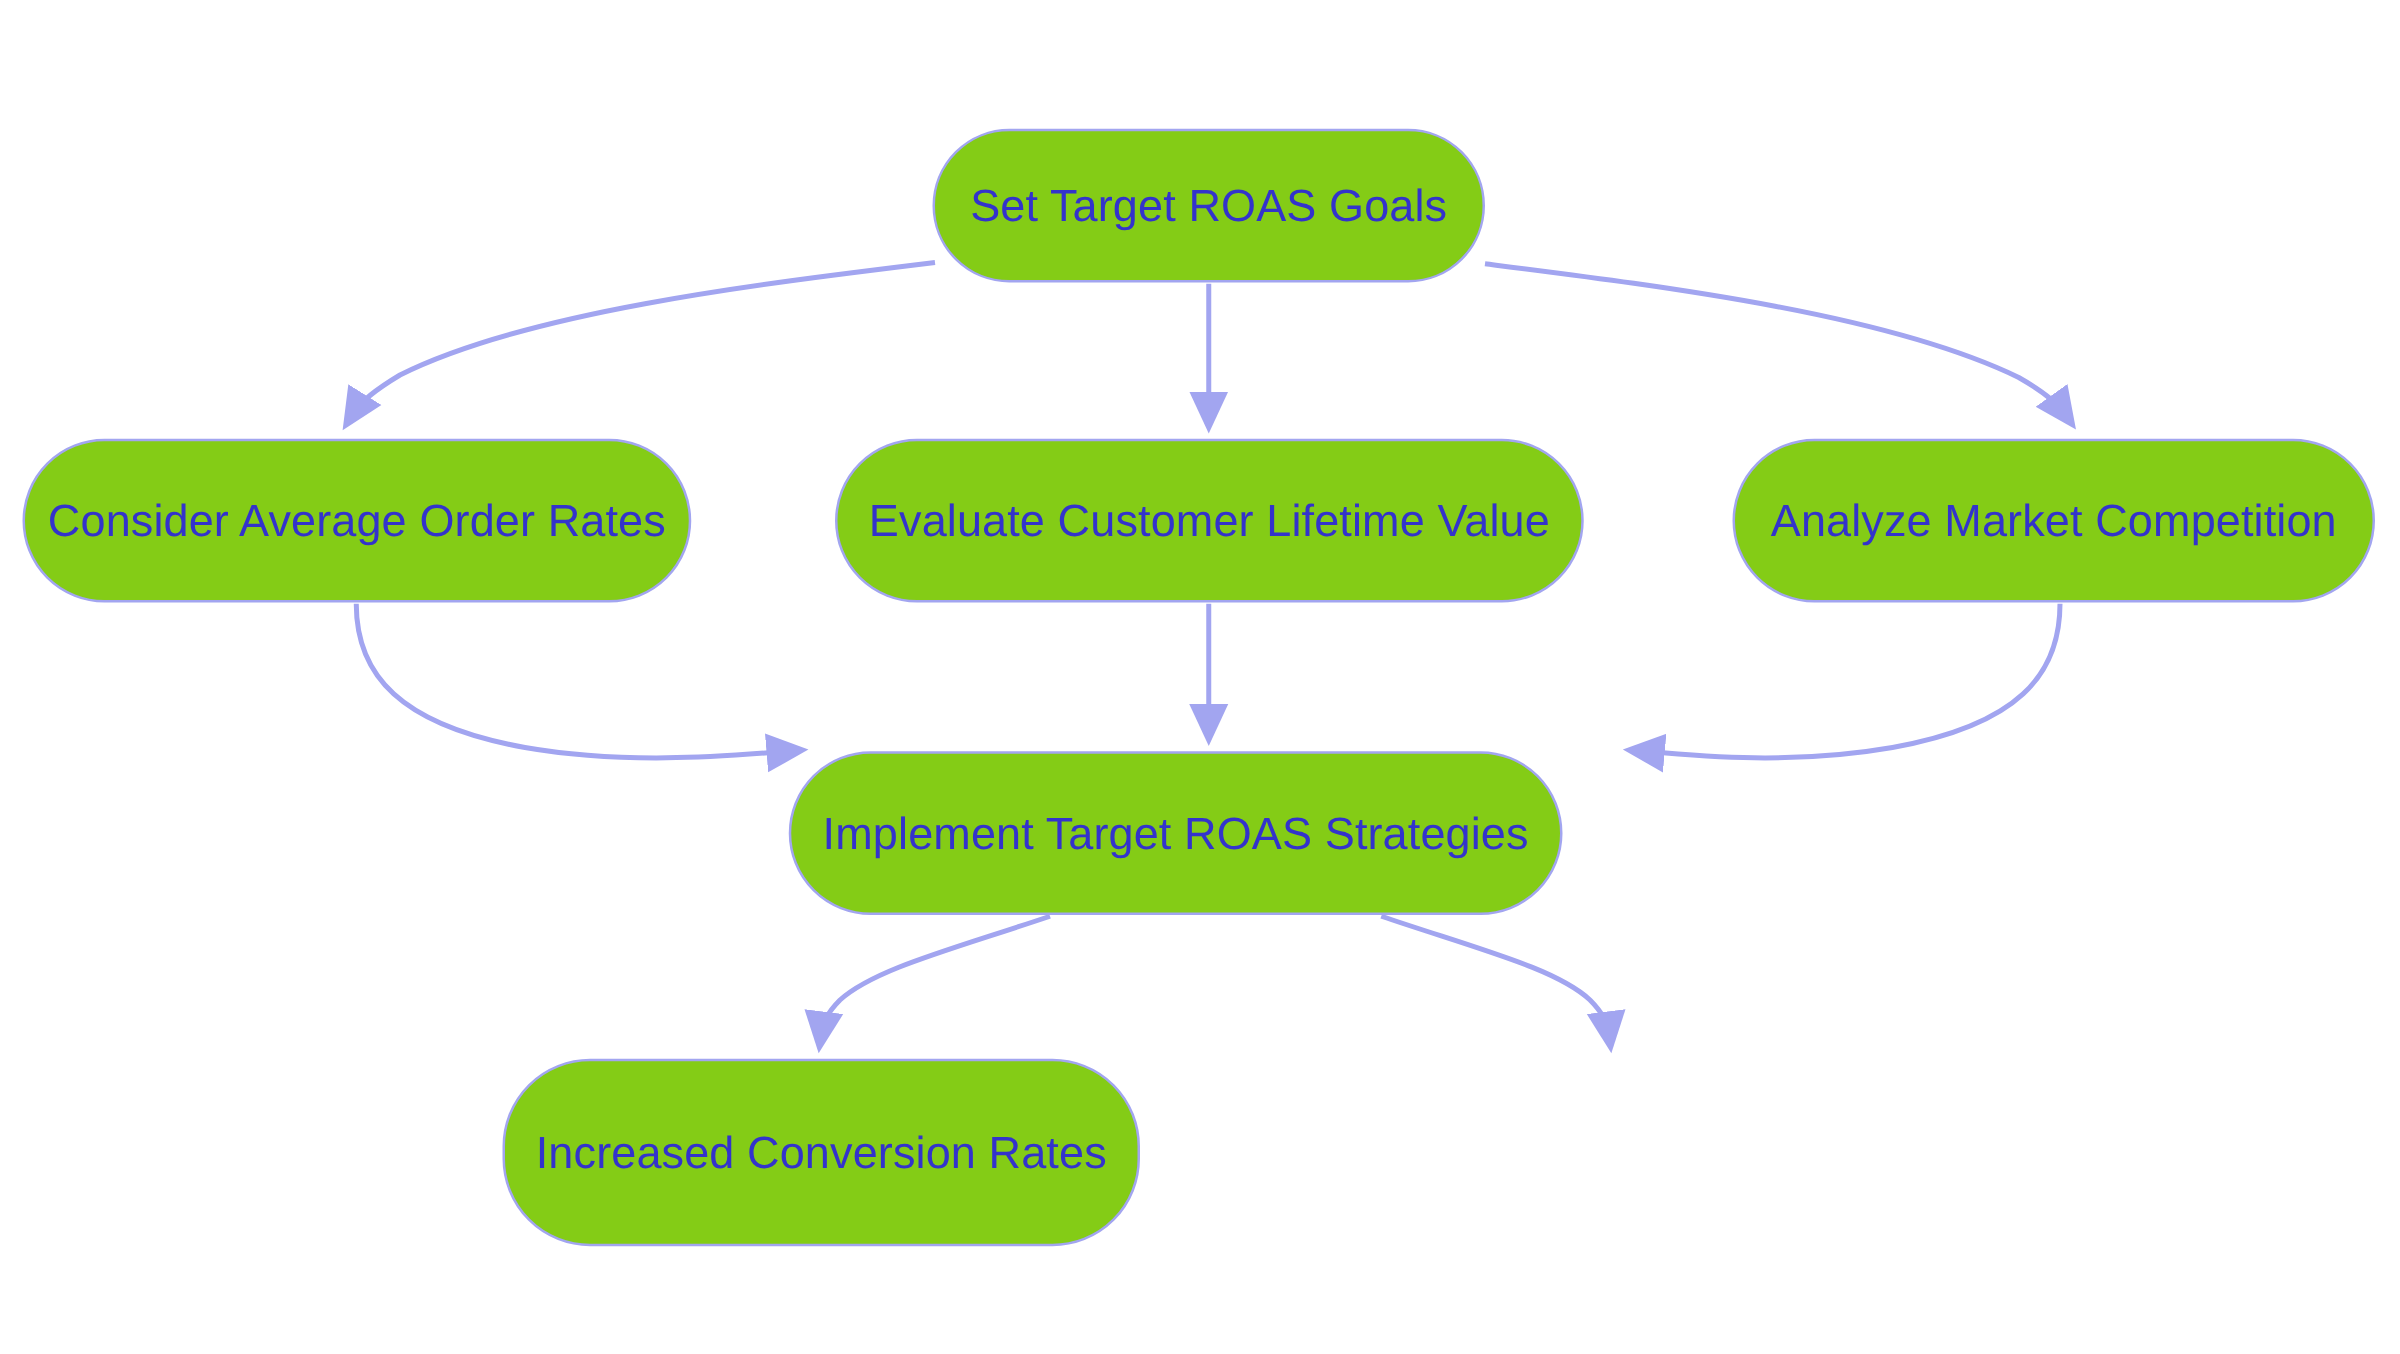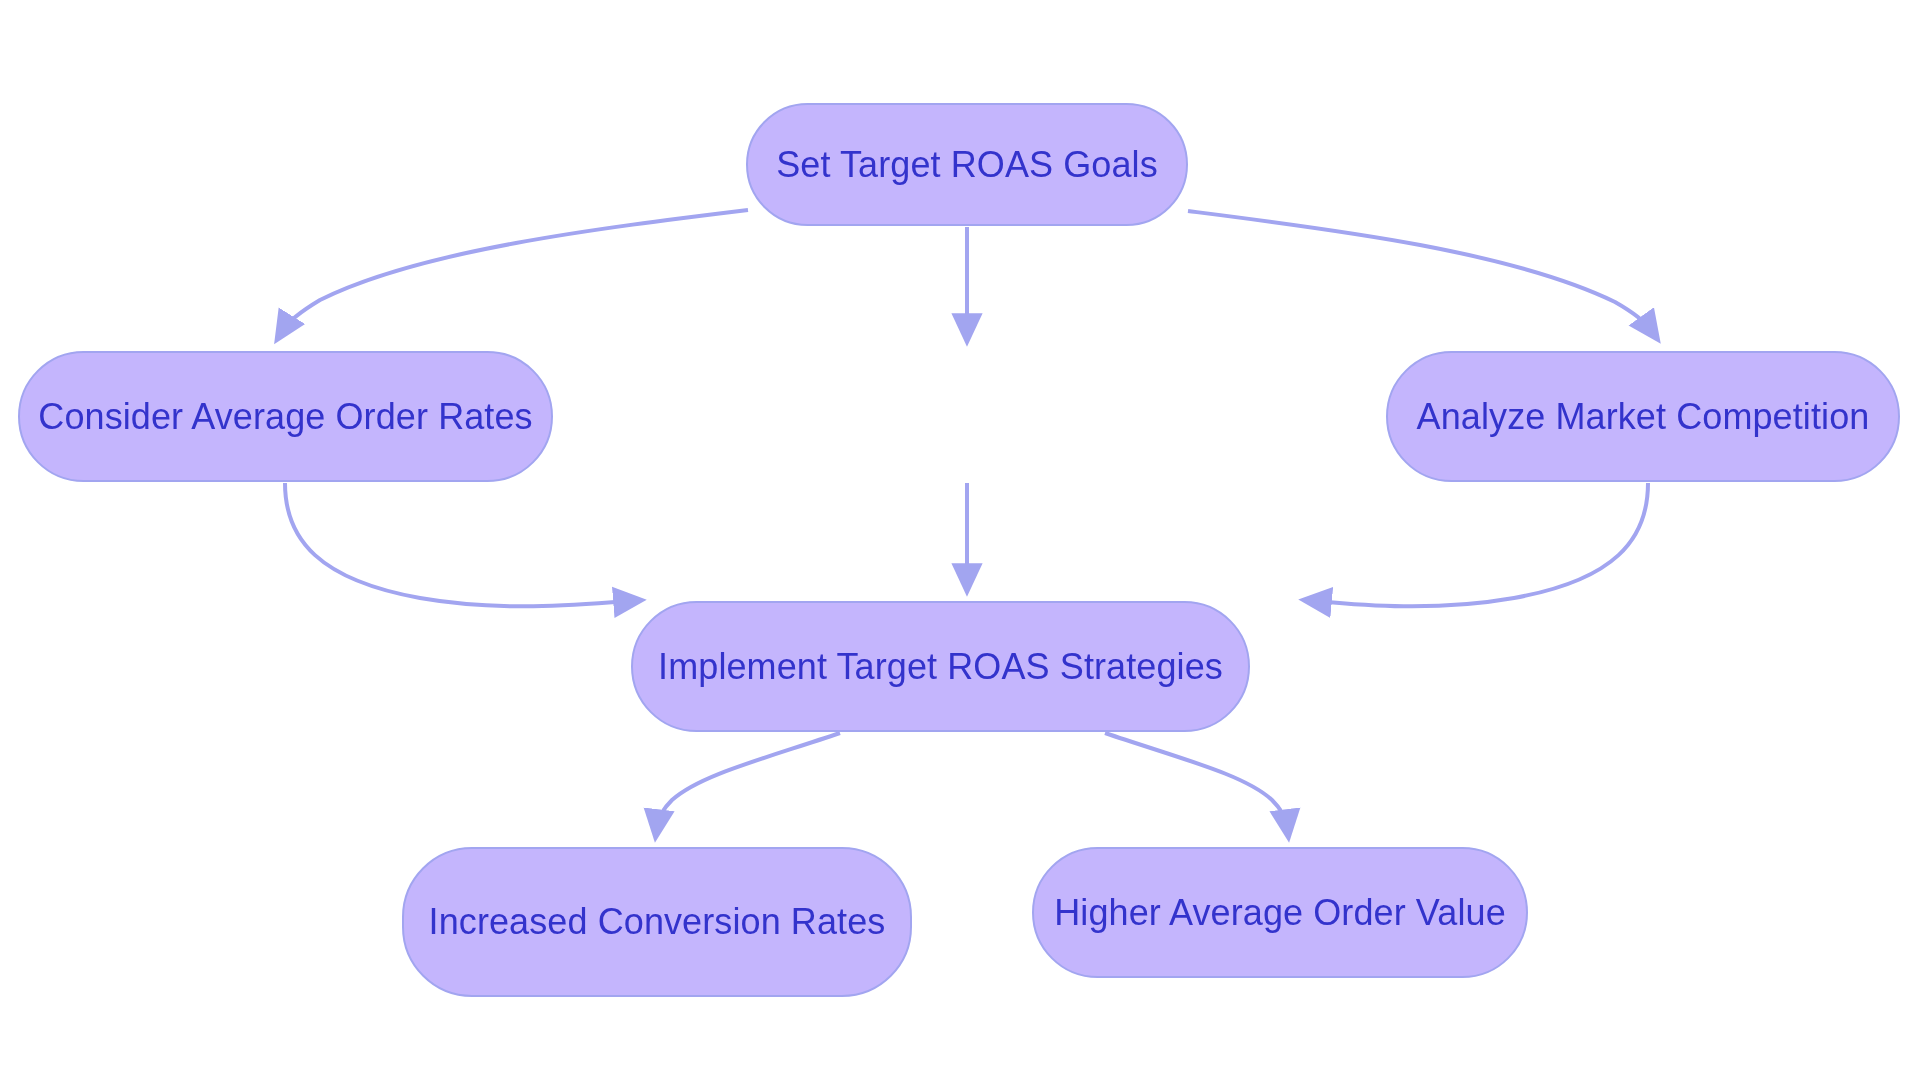--- a/index.html
+++ b/index.html
@@ -27,21 +27,21 @@
     width: 1920px;
     height: 1083px;
     pointer-events: none;
   }
   .node {
     position: absolute;
     box-sizing: border-box;
     display: flex;
     align-items: center;
     justify-content: center;
-    background: #c4b5fd;
+    background: #84cc16;
     border: 2px solid #a2a5f0;
     border-radius: 70px;
     color: #3333cc;
     font-size: 36px;
     font-weight: 400;
     letter-spacing: 0.1px;
     white-space: nowrap;
     font-family: "Liberation Sans", sans-serif;
   }
   .node-label {
@@ -80,30 +80,30 @@
   </svg>
 
   <div class="node" style="left:746px; top:103px; width:442px; height:123px;">
     <span class="node-label">Set Target ROAS Goals</span>
   </div>
 
   <div class="node" style="left:18px; top:351px; width:535px; height:131px;">
     <span class="node-label">Consider Average Order Rates</span>
   </div>
 
+  <div class="node" style="left:668px; top:351px; width:599px; height:131px;">
+    <span class="node-label">Evaluate Customer Lifetime Value</span>
+  </div>
 
   <div class="node" style="left:1386px; top:351px; width:514px; height:131px;">
     <span class="node-label">Analyze Market Competition</span>
   </div>
 
   <div class="node" style="left:631px; top:601px; width:619px; height:131px;">
     <span class="node-label">Implement Target ROAS Strategies</span>
   </div>
 
   <div class="node" style="left:402px; top:847px; width:510px; height:150px;">
     <span class="node-label">Increased Conversion Rates</span>
   </div>
 
-  <div class="node" style="left:1032px; top:847px; width:496px; height:131px;">
-    <span class="node-label">Higher Average Order Value</span>
-  </div>
 
 </div>
 
 </body></html>

